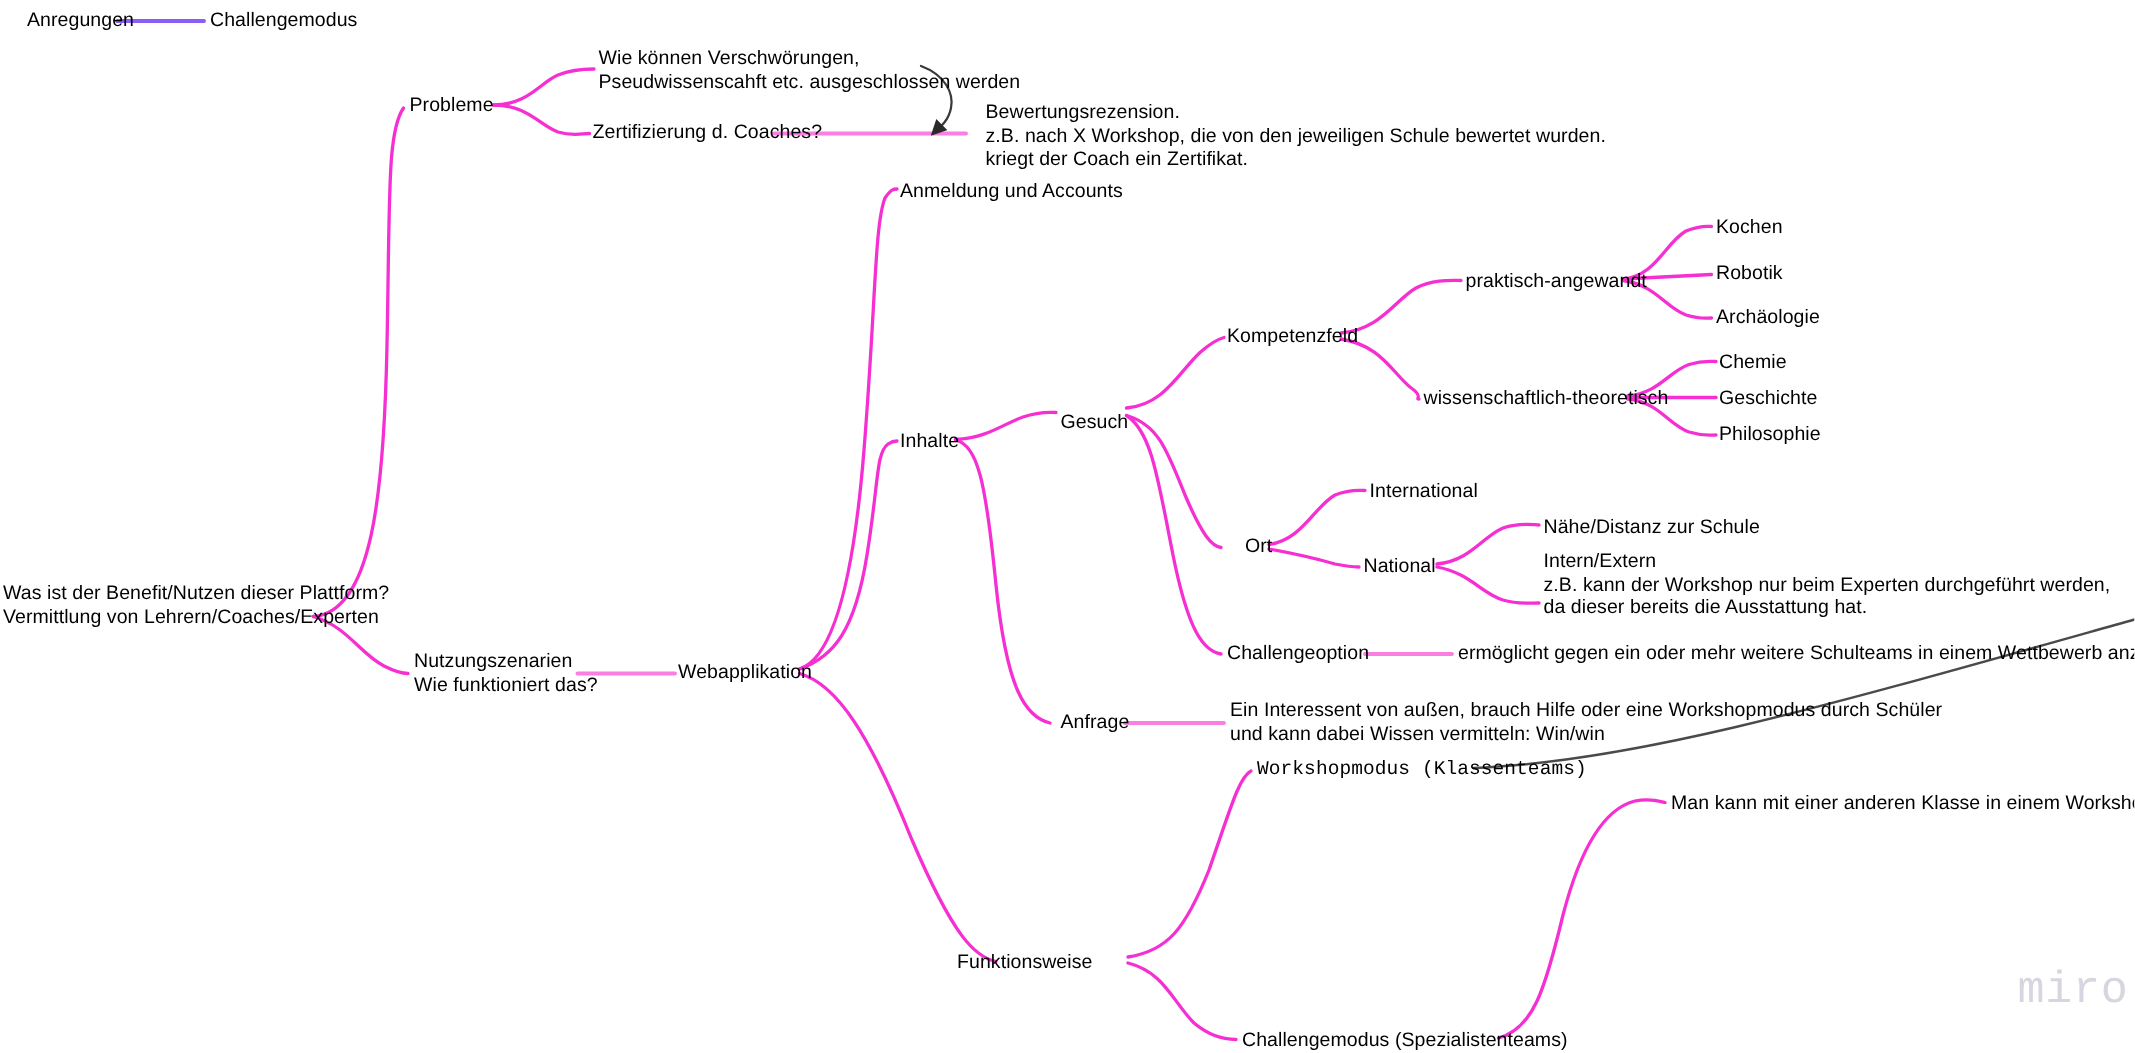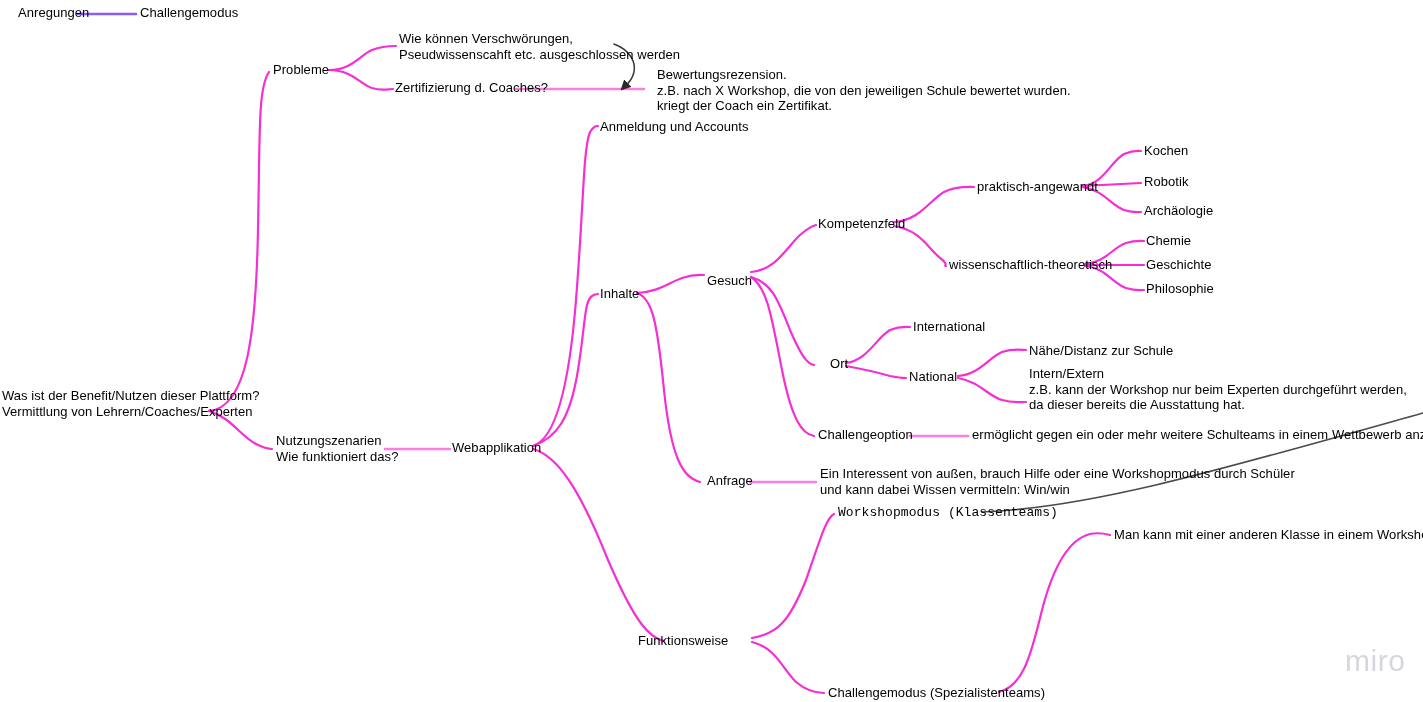--- a/index.html
+++ b/index.html
@@ -31,21 +31,21 @@
     line-height: 15.5px;
     white-space: pre;
     letter-spacing: 0.05px;
   }
   .node.anchor-left  { transform: translateY(-50%); }
   .watermark {
     position: absolute;
     color: #d6d6e0;
     font-size: 30px;
     letter-spacing: 0.5px;
-    font-family: Liberation Sans, sans-serif;
+    font-family: Liberation Mono, monospace;
     user-select: none;
     text-align: right;
   }
 </style>
 </head>
 <body>
 
 <div id="board">
 
   <svg id="edges" viewBox="0 0 1423 702" width="1423" height="702" xmlns="http://www.w3.org/2000/svg">

